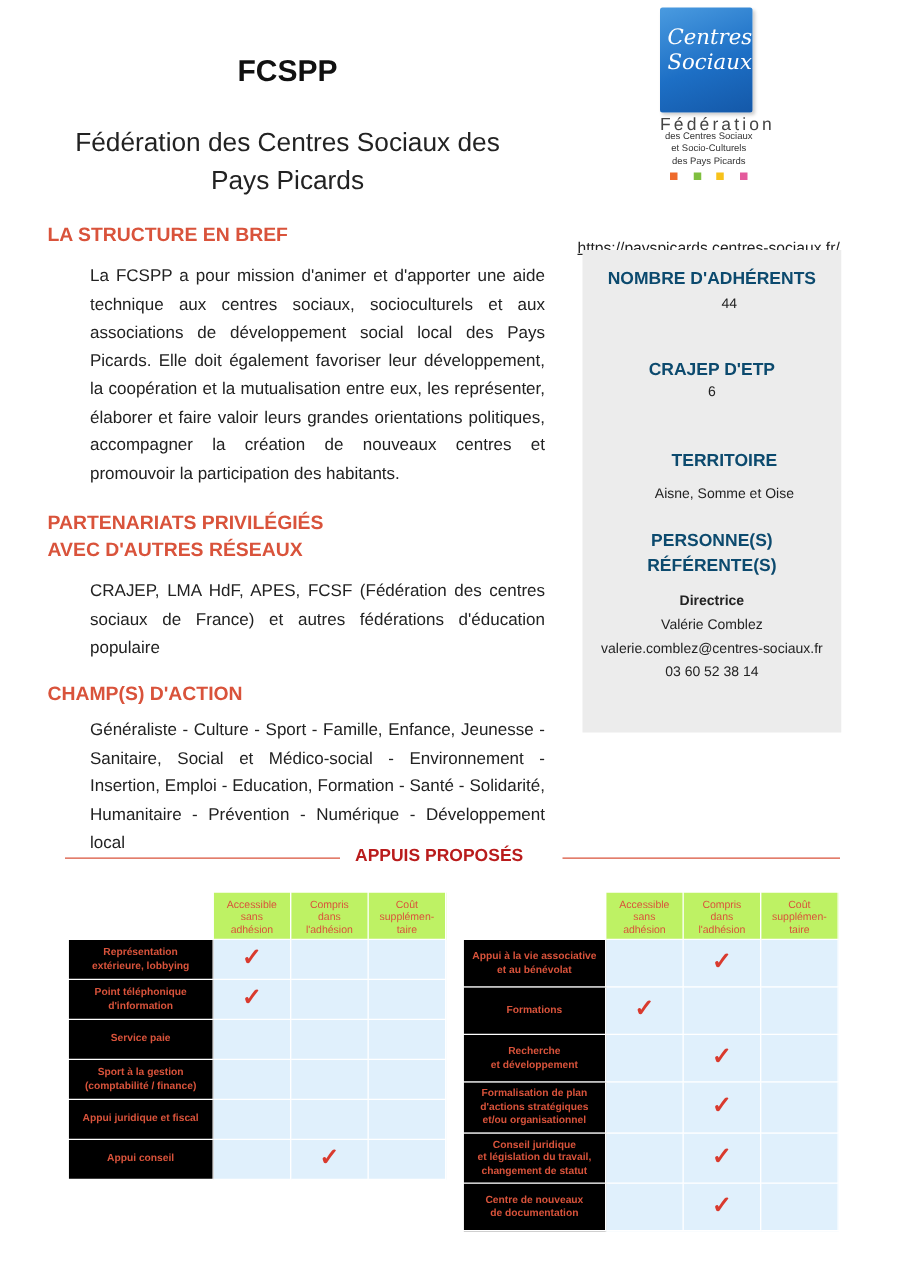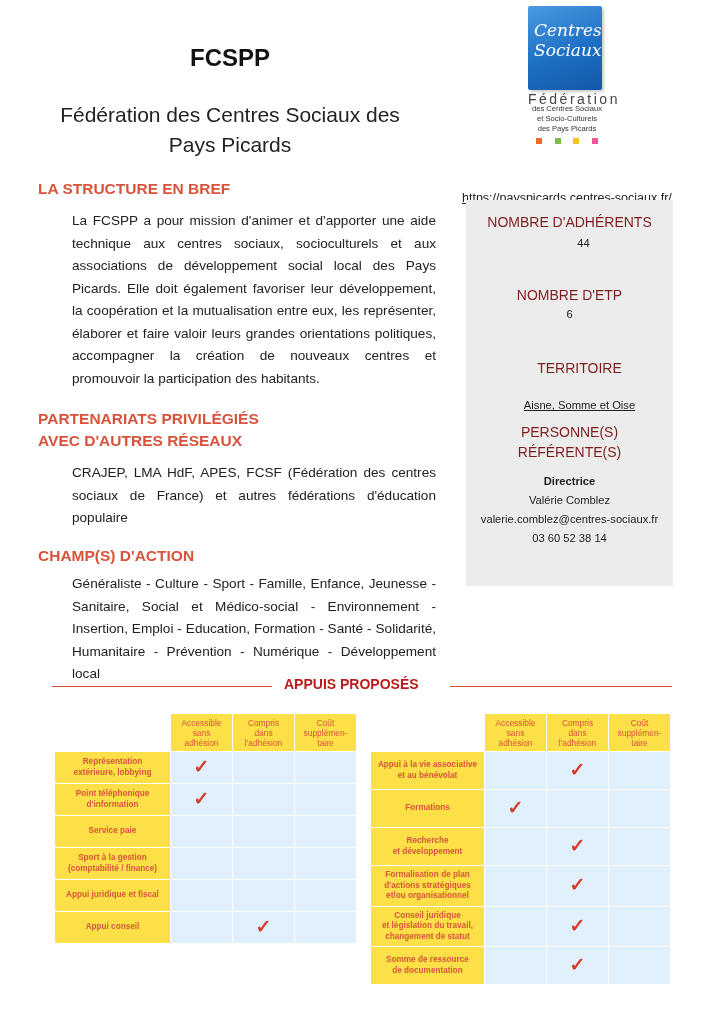--- a/index.html
+++ b/index.html
@@ -25,33 +25,33 @@
   .body-text { font-size: 13.6px; line-height: 22.5px; color: #222; text-align: justify; }
 
   .h-structure { left: 38px; top: 178px; }
   .p-structure { left: 72px; top: 210px; width: 364px; }
   .h-partners { left: 38px; top: 408px; }
   .p-partners { left: 72px; top: 462px; width: 364px; }
   .h-champ { left: 38px; top: 545px; }
   .p-champ { left: 72px; top: 573px; width: 364px; }
 
   .sidebar { left: 466px; top: 200px; width: 207px; height: 386px; background: #ececec; text-align: center; }
-  .sb-h { font-size: 14px; font-weight: normal; color: #7f1d1d; line-height: 20px; }
+  .sb-h { font-size: 14px; font-weight: bold; color: #0c4a6e; line-height: 20px; }
   .sb-v { font-size: 11.2px; color: #222; line-height: 19px; }
   .sb-block { position: absolute; left: 0; width: 207px; }
 
   .appuis-line-l { left: 52px; top: 686px; width: 220px; height: 1px; background: #d9533b; }
   .appuis-line-r { left: 450px; top: 686px; width: 222px; height: 1px; background: #d9533b; }
   .appuis-title { left: 284px; top: 676px; font-size: 14px; font-weight: bold; color: #b91c1c; }
 
   table.grid { position: absolute; border-collapse: collapse; table-layout: fixed; }
   table.grid td, table.grid th { border: 1px solid #ffffff; text-align: center; vertical-align: middle; }
-  table.grid th { background: #fde047; color: #d9533b; font-weight: normal; font-size: 8.4px; line-height: 10px; height: 38px; }
+  table.grid th { background: #bef264; color: #d9533b; font-weight: normal; font-size: 8.4px; line-height: 10px; height: 38px; }
   table.grid th.blank { background: transparent; }
-  table.grid td.label { background: #fde047; color: #d9533b; font-weight: bold; font-size: 8.2px; line-height: 10.5px; padding: 4px 4px; }
+  table.grid td.label { background: #000000; color: #d9533b; font-weight: bold; font-size: 8.2px; line-height: 10.5px; padding: 4px 4px; }
   table.grid td.cell { background: #e0f0fc; }
   .check { color: #d93a2e; font-size: 19px; font-weight: bold; line-height: 18px; display: inline-block; }
 </style>
 </head>
 <body>
 
 <div class="abs title">FCSPP</div>
 <div class="abs subtitle">
   <div>Fédération des Centres Sociaux des</div>
   <div>Pays Picards</div>
@@ -90,26 +90,26 @@
 
 <div class="abs heading h-champ">CHAMP(S) D'ACTION</div>
 <div class="abs body-text p-champ">Généraliste - Culture - Sport - Famille, Enfance, Jeunesse - Sanitaire, Social et Médico-social - Environnement - Insertion, Emploi - Education, Formation - Santé - Solidarité, Humanitaire - Prévention - Numérique - Développement local</div>
 
 <div class="abs sidebar">
   <div class="sb-block" style="top:12px;">
     <div class="sb-h">NOMBRE D'ADHÉRENTS</div>
     <div class="sb-v" style="margin-top:2px;margin-left:28px;">44</div>
   </div>
   <div class="sb-block" style="top:85px;">
-    <div class="sb-h">NOMBRE D'ETP</div>
+    <div class="sb-h">CRAJEP D'ETP</div>
     <div class="sb-v">6</div>
   </div>
   <div class="sb-block" style="top:158px;padding-left:20px;">
     <div class="sb-h">TERRITOIRE</div>
-    <div class="sb-v" style="margin-top:18px;text-decoration:underline;">Aisne, Somme et Oise</div>
+    <div class="sb-v" style="margin-top:8px;">Aisne, Somme et Oise</div>
   </div>
   <div class="sb-block" style="top:222px;">
     <div class="sb-h">PERSONNE(S)</div>
     <div class="sb-h">RÉFÉRENTE(S)</div>
     <div class="sb-v" style="margin-top:10px; font-weight:bold;">Directrice</div>
     <div class="sb-v">Valérie Comblez</div>
     <div class="sb-v">valerie.comblez@centres-sociaux.fr</div>
     <div class="sb-v">03 60 52 38 14</div>
   </div>
 </div>
@@ -269,21 +269,21 @@
           <div>Conseil juridique</div>
           <div>et législation du travail,</div>
           <div>changement de statut</div>
         </td>
         <td class="cell"></td>
         <td class="cell"><span class="check">✓</span></td>
         <td class="cell"></td>
       </tr>
       <tr style="height: 38px;">
         <td class="label">
-          <div>Somme de ressource</div>
+          <div>Centre de nouveaux</div>
           <div>de documentation</div>
         </td>
         <td class="cell"></td>
         <td class="cell"><span class="check">✓</span></td>
         <td class="cell"></td>
       </tr>
     </tbody>
 </table>
 
 </body></html>

